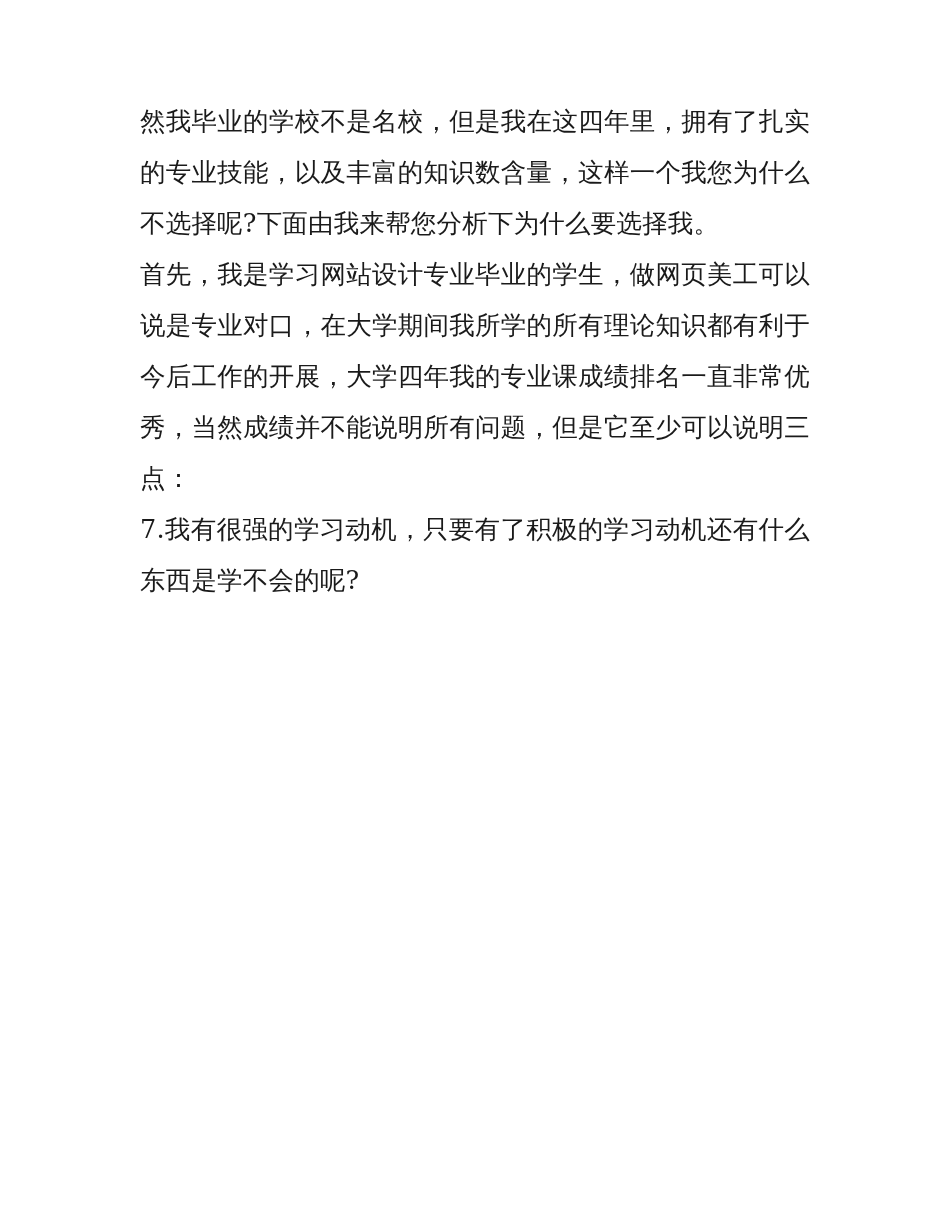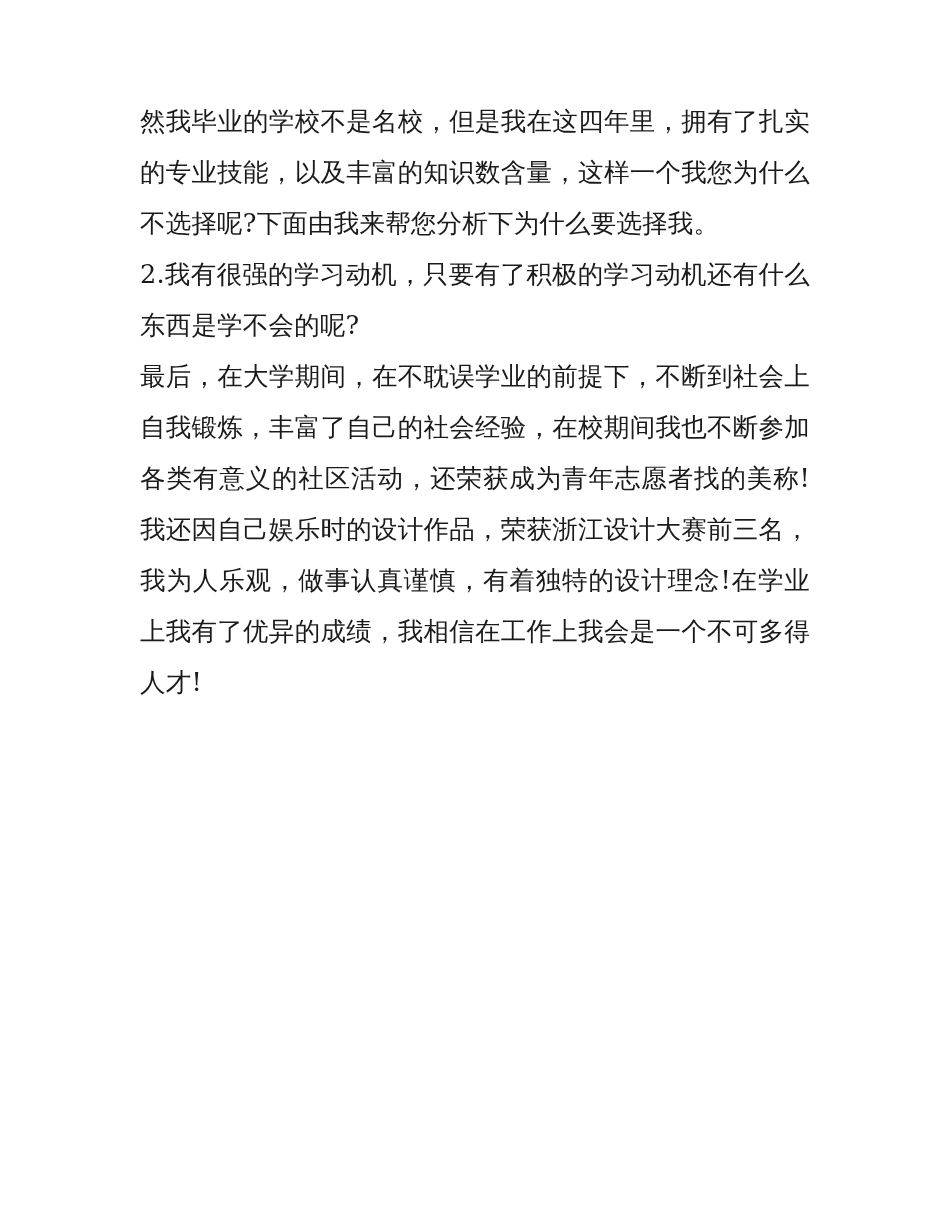--- a/index.html
+++ b/index.html
@@ -36,16 +36,16 @@
   .para + .para {
     margin-top: 0;
   }
 </style>
 </head>
 <body>
 
 <div class="page">
   <div class="doc-body">
     <p class="para">然我毕业的学校不是名校，但是我在这四年里，拥有了扎实的专业技能，以及丰富的知识数含量，这样一个我您为什么不选择呢?下面由我来帮您分析下为什么要选择我。</p>
-    <p class="para">2.我有很强的学习动机，只要有了积极的学习动机还有什么东西是学不会的呢?</p>
-    <p class="para">最后，在大学期间，在不耽误学业的前提下，不断到社会上自我锻炼，丰富了自己的社会经验，在校期间我也不断参加各类有意义的社区活动，还荣获成为青年志愿者找的美称!我还因自己娱乐时的设计作品，荣获浙江设计大赛前三名，我为人乐观，做事认真谨慎，有着独特的设计理念!在学业上我有了优异的成绩，我相信在工作上我会是一个不可多得人才!</p>
+    <p class="para">首先，我是学习网站设计专业毕业的学生，做网页美工可以说是专业对口，在大学期间我所学的所有理论知识都有利于今后工作的开展，大学四年我的专业课成绩排名一直非常优秀，当然成绩并不能说明所有问题，但是它至少可以说明三点：</p>
+    <p class="para">7.我有很强的学习动机，只要有了积极的学习动机还有什么东西是学不会的呢?</p>
   </div>
 </div>
 
 </body></html>

